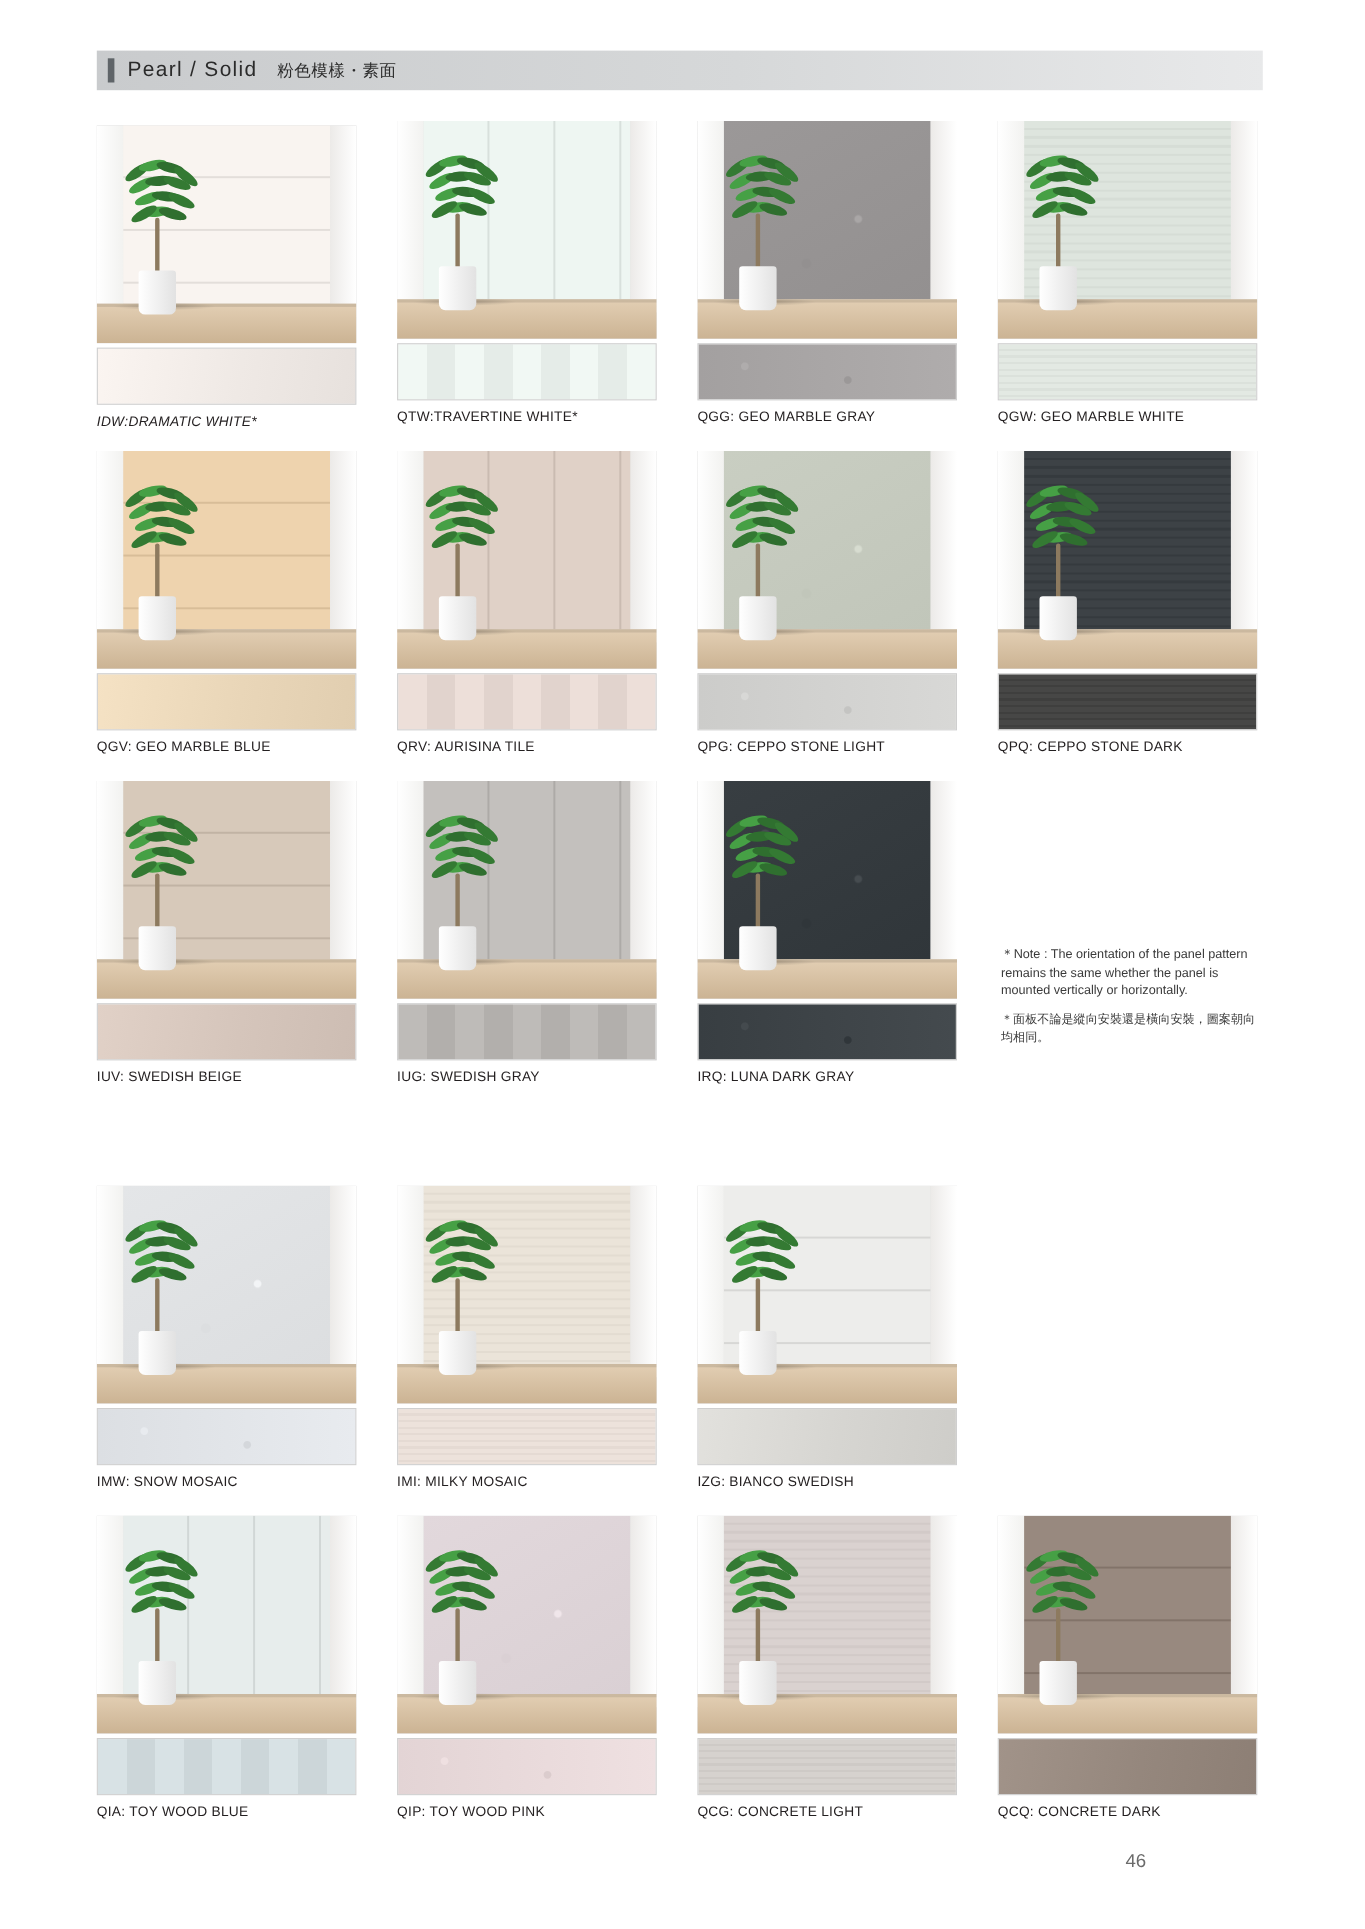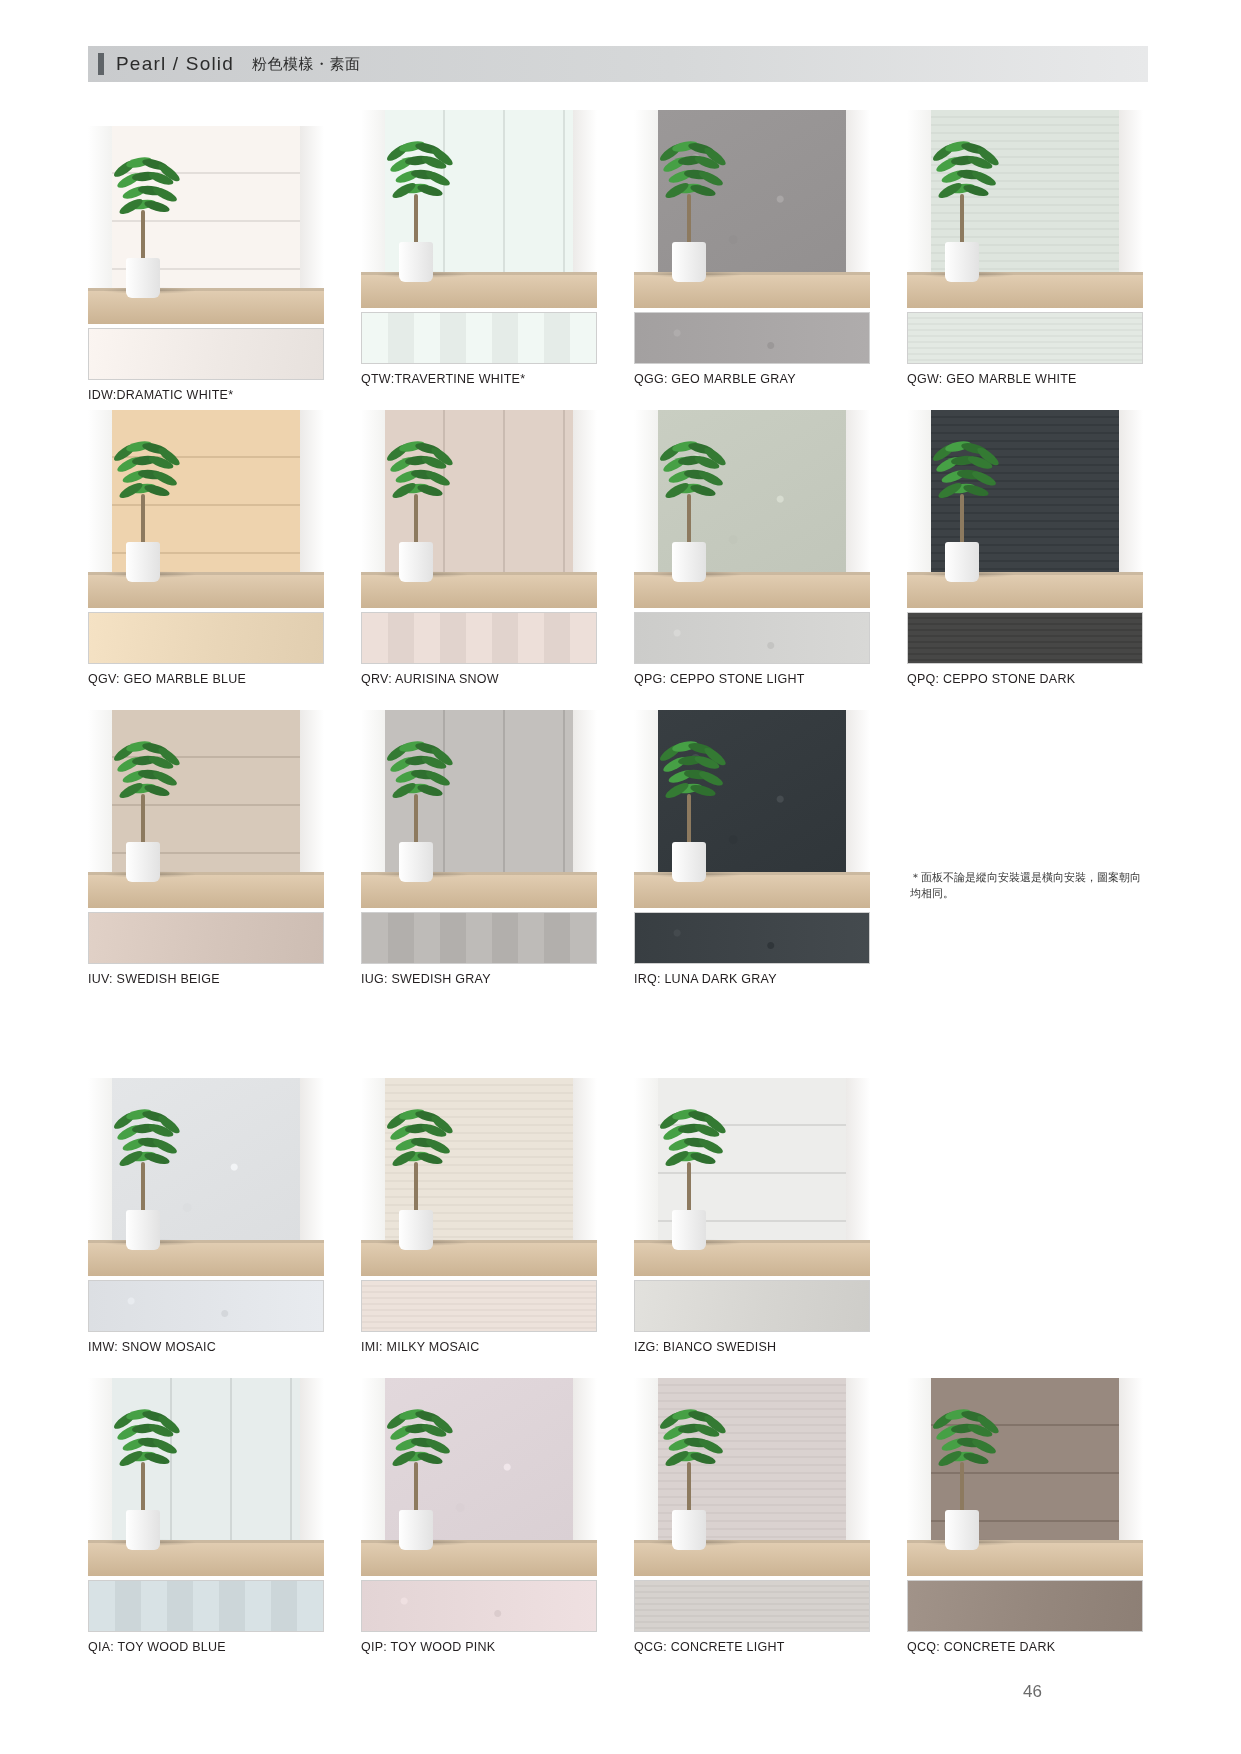--- a/index.html
+++ b/index.html
@@ -95,21 +95,21 @@
 
 <div class="page">
 
   <div class="section-head" style="top:46px;">
     <div class="accent"></div>
     <div class="en">Pearl / Solid</div>
     <div class="zh">粉色模樣・素面</div>
   </div>
 
   <div class="grid" id="grid-pearl" style="top:110px; height:880px;">
-      <div class="cell" style="left: 0px; top: 16px;">
+      <div class="cell" style="left: 0px; top: 4px; font-style: italic;">
         <div class="room">
           <div class="scene">
             <div class="back" style="background:repeating-linear-gradient(180deg,rgb(249,244,240) 0px,rgb(249,244,240) 46px,rgb(227,222,218) 46px,rgb(227,222,218) 48px),linear-gradient(120deg,rgb(249,244,240),rgb(235,230,226));"></div>
             <div class="sideL"></div>
             <div class="sideR"></div>
             <div class="floor"></div>
             <div class="shadow"></div>
             <div class="plant">
               <div class="leafy">
                 <span class="leaf" style="left:0px;top:6px;background:#347a33;transform:rotate(-35deg);"></span>
@@ -285,21 +285,21 @@
                 <span class="leaf" style="left:18px;top:42px;background:#46a045;transform:rotate(-8deg);"></span>
                 <span class="leaf" style="left:32px;top:44px;background:#2f6f2f;transform:rotate(16deg);"></span>
                 <span class="leaf" style="left:6px;top:44px;background:#347a33;transform:rotate(-30deg);"></span>
               </div>
               <div class="trunk"></div>
               <div class="pot"></div>
             </div>
           </div>
         </div>
         <div class="swatch" style="background:repeating-linear-gradient(90deg,rgb(237,223,217) 0 26px,rgb(225,211,205) 26px 52px);"></div>
-        <div class="caption">QRV: AURISINA SNOW</div>
+        <div class="caption">QRV: AURISINA TILE</div>
       </div>
       <div class="cell" style="left: 546px; top: 300px;">
         <div class="room">
           <div class="scene">
             <div class="back" style="background:radial-gradient(circle at 20% 30%, rgb(215,220,208) 0 4px, transparent 5px),radial-gradient(circle at 65% 55%, rgb(215,220,208) 0 3px, transparent 4px),radial-gradient(circle at 40% 80%, rgb(193,198,186) 0 4px, transparent 5px),linear-gradient(150deg,rgb(201,206,194),rgb(193,198,186));"></div>
             <div class="sideL"></div>
             <div class="sideR"></div>
             <div class="floor"></div>
             <div class="shadow"></div>
             <div class="plant">
@@ -450,20 +450,21 @@
               <div class="pot"></div>
             </div>
           </div>
         </div>
         <div class="swatch" style="background:radial-gradient(circle at 18% 40%, rgb(68,74,78) 0 3px, transparent 4px),radial-gradient(circle at 58% 65%, rgb(48,54,58) 0 3px, transparent 4px),linear-gradient(90deg,rgb(56,62,66),rgb(68,74,78));"></div>
         <div class="caption">IRQ: LUNA DARK GRAY</div>
       </div>
     </div>
 
   <div class="note" style="left:910px; top:860px; width:235px;">
+    <div>＊Note : The orientation of the panel pattern remains the same whether the panel is mounted vertically or horizontally.</div>
     <div class="l2">＊面板不論是縱向安裝還是橫向安裝，圖案朝向均相同。</div>
   </div>
 
 
   <div class="grid" id="grid-art" style="top:1078px; height:580px;">
       <div class="cell" style="left: 0px; top: 0px;">
         <div class="room">
           <div class="scene">
             <div class="back" style="background:radial-gradient(circle at 20% 30%, rgb(242,244,246) 0 4px, transparent 5px),radial-gradient(circle at 65% 55%, rgb(242,244,246) 0 3px, transparent 4px),radial-gradient(circle at 40% 80%, rgb(220,222,224) 0 4px, transparent 5px),linear-gradient(150deg,rgb(228,230,232),rgb(220,222,224));"></div>
             <div class="sideL"></div>

